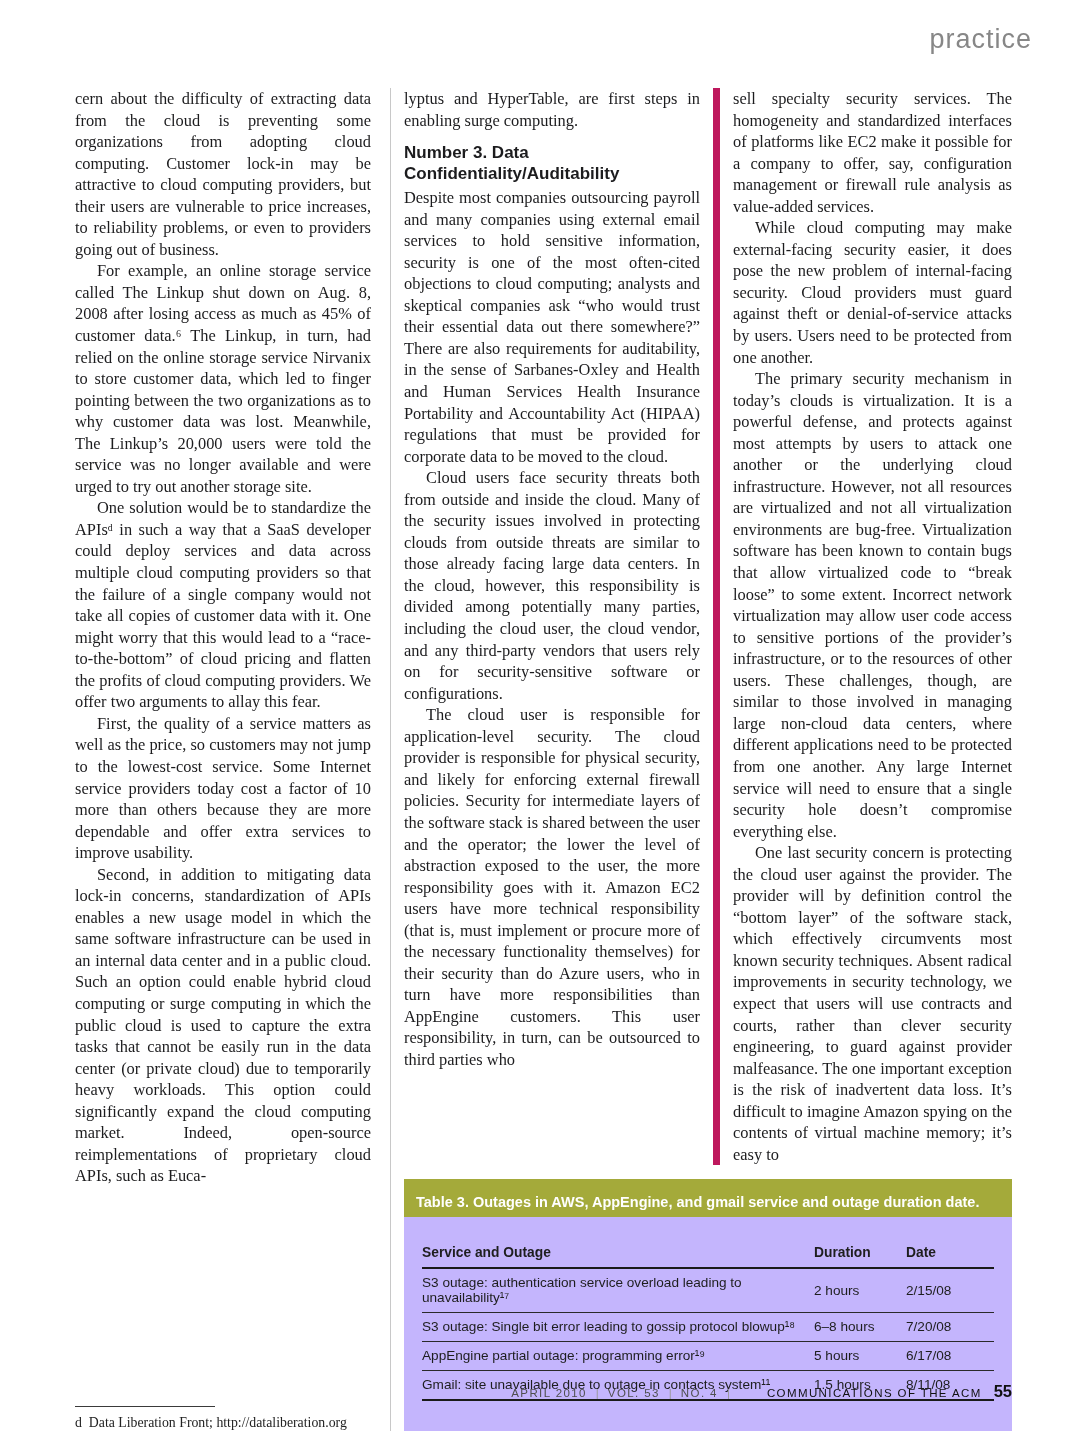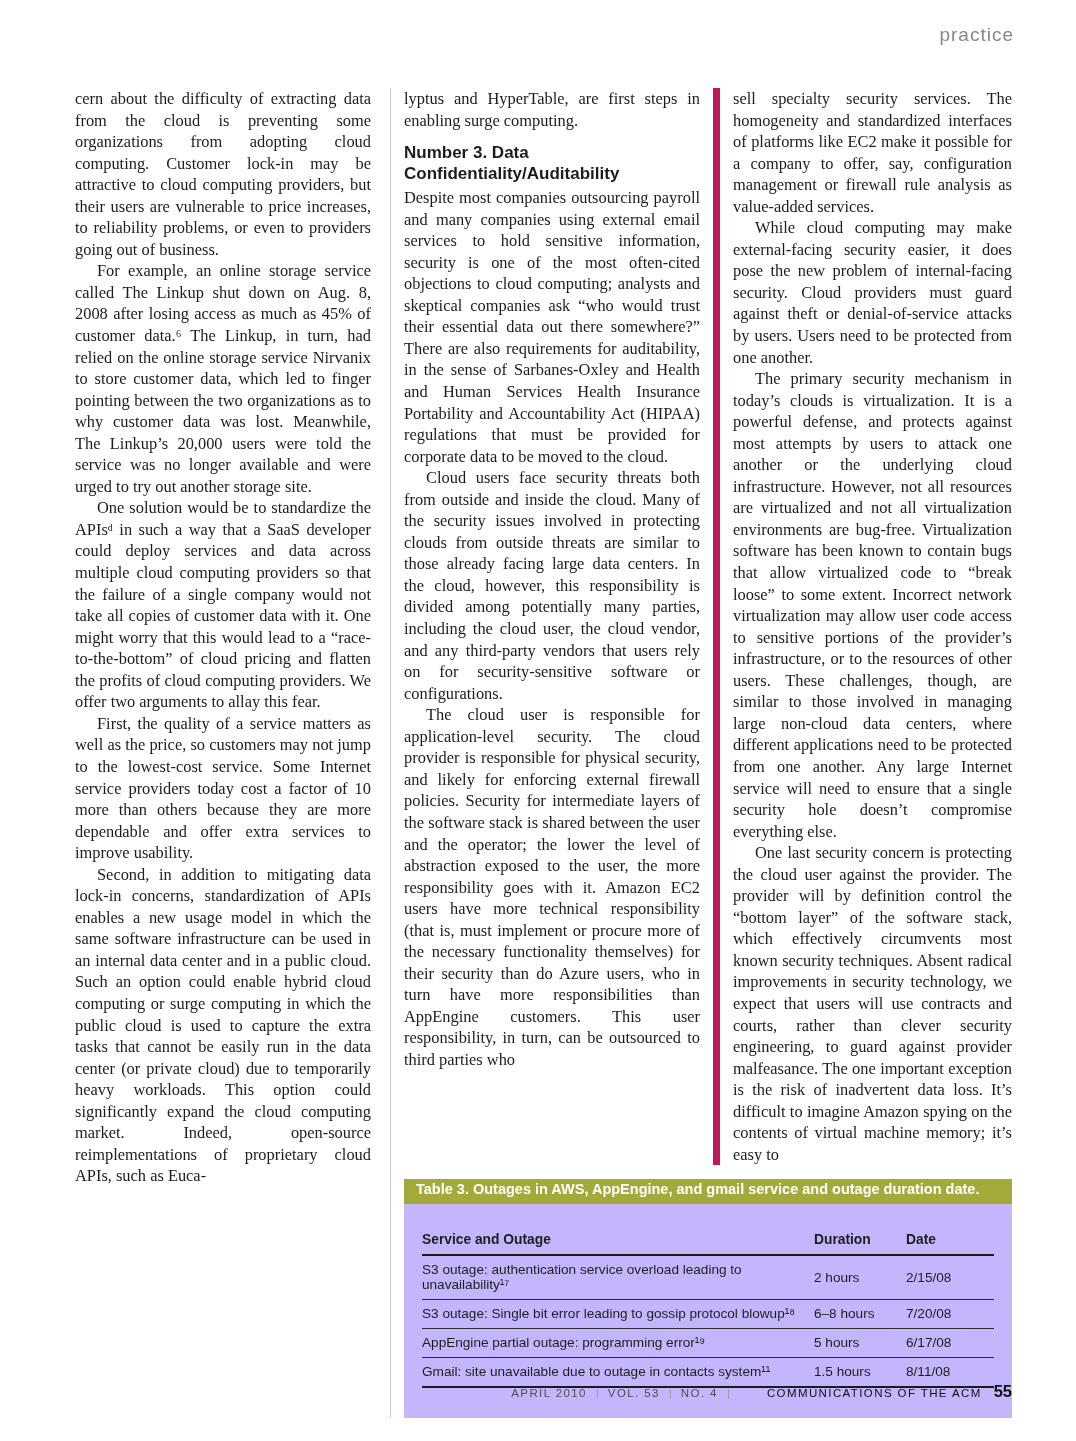--- a/index.html
+++ b/index.html
@@ -2,23 +2,23 @@
 <html lang="en"><head>
 <meta charset="utf-8">
 <style>
   html,body{margin:0;padding:0;background:#ffffff;}
   body{
     width:1076px;height:1441px;position:relative;
     font-family:"Liberation Serif", "DejaVu Serif", serif;
     color:#1c1c1e;overflow:hidden;
   }
   .practice-label{
-    position:absolute;top:24px;right:62px;
+    position:absolute;top:24px;right:44px;
     font-family:"Liberation Sans", sans-serif;
-    font-size:19px;color:#878787;letter-spacing:1px;
+    font-size:27px;color:#878787;letter-spacing:1px;
   }
   .content{
     position:absolute;top:88px;left:75px;right:64px;
     display:flex;align-items:stretch;min-height:1272px;
   }
   .col{
     font-size:16.4px;line-height:21.55px;text-align:justify;
     hyphens:auto;-webkit-hyphens:auto;
   }
   .col p{margin:0;}
@@ -40,21 +40,21 @@
   .footnote{margin-top:auto;padding-top:30px;}
   .footnote-rule{width:140px;border-top:1px solid #3a3a3a;margin-bottom:7px;}
   .footnote-text{
     font-size:13.8px;line-height:17px;text-align:left;color:#222;
     font-family:"Liberation Serif", "DejaVu Serif", serif;
   }
   .table-wrap{margin-top:14px;}
   .table-title{
     font-family:"Liberation Sans", sans-serif;font-weight:bold;
     font-size:14.5px;line-height:18px;
-    padding:1px 12px 6px 12px;
+    padding:14px 12px 6px 12px;
   }
   .table-body{padding:26px 18px 30px 18px;}
   table.outages{
     width:100%;border-collapse:collapse;
     font-family:"Liberation Sans", "DejaVu Sans", sans-serif;
     font-size:13.6px;color:#1e1e1e;
   }
   table.outages th{
     text-align:left;font-weight:bold;font-size:13.8px;
     padding:2px 0 7px 0;border-bottom:2px solid #1a1a1a;
@@ -86,20 +86,24 @@
 
 <div class="content">
   <div class="col col1">
     <div>
         <p class="noindent">cern about the difficulty of extracting data from the cloud is preventing some organizations from adopting cloud computing. Customer lock-in may be attractive to cloud computing providers, but their users are vulnerable to price increases, to reliability problems, or even to providers going out of business.</p>
         <p class="indent">For example, an online storage service called The Linkup shut down on Aug. 8, 2008 after losing access as much as 45% of customer data.⁶ The Linkup, in turn, had relied on the online storage service Nirvanix to store customer data, which led to finger pointing between the two organizations as to why customer data was lost. Meanwhile, The Linkup’s 20,000 users were told the service was no longer available and were urged to try out another storage site.</p>
         <p class="indent">One solution would be to standardize the APIsᵈ in such a way that a SaaS developer could deploy services and data across multiple cloud computing providers so that the failure of a single company would not take all copies of customer data with it. One might worry that this would lead to a “race-to-the-bottom” of cloud pricing and flatten the profits of cloud computing providers. We offer two arguments to allay this fear.</p>
         <p class="indent">First, the quality of a service matters as well as the price, so customers may not jump to the lowest-cost service. Some Internet service providers today cost a factor of 10 more than others because they are more dependable and offer extra services to improve usability.</p>
         <p class="indent">Second, in addition to mitigating data lock-in concerns, standardization of APIs enables a new usage model in which the same software infrastructure can be used in an internal data center and in a public cloud. Such an option could enable hybrid cloud computing or surge computing in which the public cloud is used to capture the extra tasks that cannot be easily run in the data center (or private cloud) due to temporarily heavy workloads. This option could significantly expand the cloud computing market. Indeed, open-source reimplementations of proprietary cloud APIs, such as Euca-</p>
       </div>
+    <div class="footnote">
+      <div class="footnote-rule"></div>
+      <div class="footnote-text">d Data Liberation Front; http://dataliberation.org</div>
+    </div>
   </div>
   <div class="right-region">
     <div class="text-row">
       <div class="col col2">
           <p class="noindent">lyptus and HyperTable, are first steps in enabling surge computing.</p>
           <p class="heading">Number 3. Data Confidentiality/Auditability</p>
           <p class="noindent">Despite most companies outsourcing payroll and many companies using external email services to hold sensitive information, security is one of the most often-cited objections to cloud computing; analysts and skeptical companies ask “who would trust their essential data out there somewhere?” There are also requirements for auditability, in the sense of Sarbanes-Oxley and Health and Human Services Health Insurance Portability and Accountability Act (HIPAA) regulations that must be provided for corporate data to be moved to the cloud.</p>
           <p class="indent">Cloud users face security threats both from outside and inside the cloud. Many of the security issues involved in protecting clouds from outside threats are similar to those already facing large data centers. In the cloud, however, this responsibility is divided among potentially many parties, including the cloud user, the cloud vendor, and any third-party vendors that users rely on for security-sensitive software or configurations.</p>
           <p class="indent">The cloud user is responsible for application-level security. The cloud provider is responsible for physical security, and likely for enforcing external firewall policies. Security for intermediate layers of the software stack is shared between the user and the operator; the lower the level of abstraction exposed to the user, the more responsibility goes with it. Amazon EC2 users have more technical responsibility (that is, must implement or procure more of the necessary functionality themselves) for their security than do Azure users, who in turn have more responsibilities than AppEngine customers. This user responsibility, in turn, can be outsourced to third parties who</p>
         </div>

